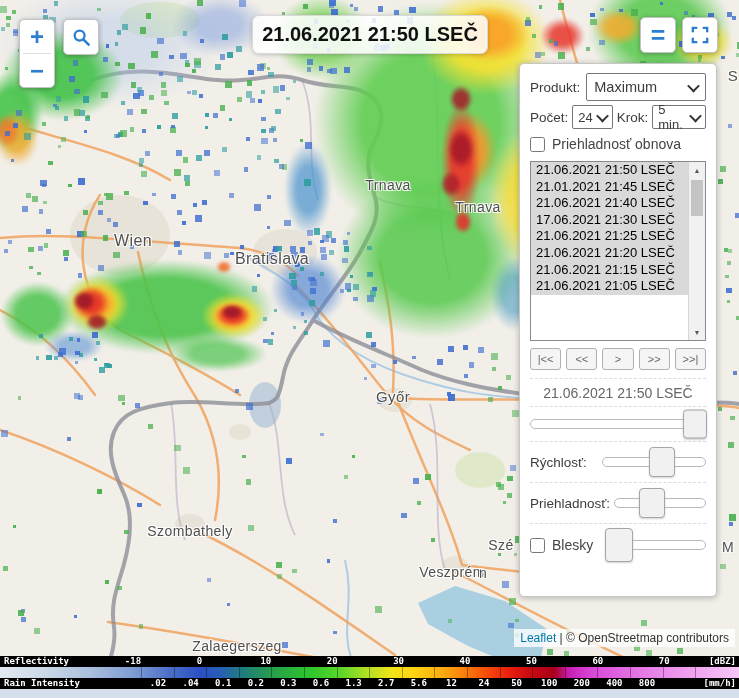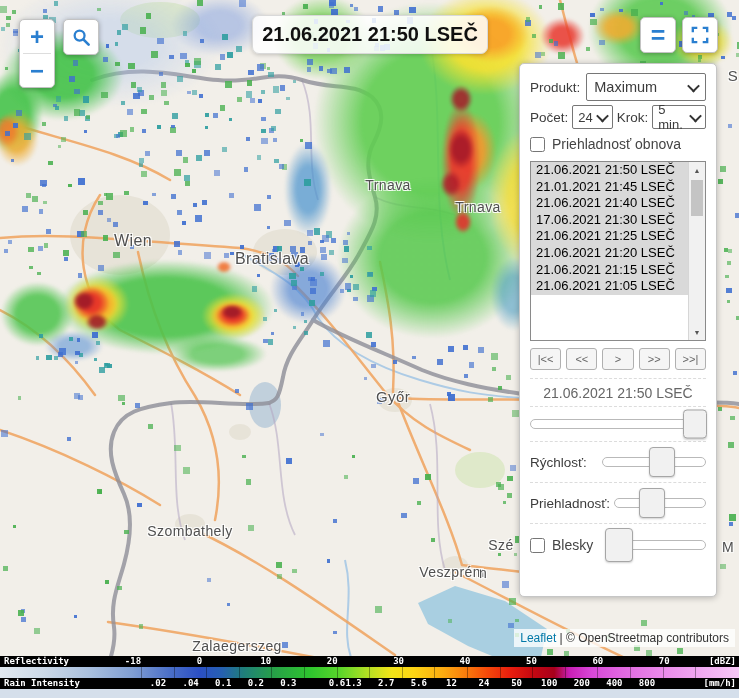--- a/index.html
+++ b/index.html
@@ -832,21 +832,21 @@
         <div class="gtick" style="left: 695.2px;"></div>
       </div>
     <div class="lrow" id="lrow-rain">
       <span class="lname">Rain Intensity</span>
       <span class="lunit">[mm/h]</span>
     <span class="ltick" style="left: 158px;">.02</span>
         <span class="ltick" style="left: 190.6px;">.04</span>
         <span class="ltick" style="left: 223.2px;">0.1</span>
         <span class="ltick" style="left: 255.8px;">0.2</span>
         <span class="ltick" style="left: 288.4px;">0.3</span>
-        <span class="ltick" style="left: 337px;">0.6</span>
+        <span class="ltick" style="left: 321px;">0.6</span>
         <span class="ltick" style="left: 353.6px;">1.3</span>
         <span class="ltick" style="left: 386.2px;">2.7</span>
         <span class="ltick" style="left: 418.8px;">5.6</span>
         <span class="ltick" style="left: 451.4px;">12</span>
         <span class="ltick" style="left: 484px;">24</span>
         <span class="ltick" style="left: 516.6px;">50</span>
         <span class="ltick" style="left: 549.2px;">100</span>
         <span class="ltick" style="left: 581.8px;">200</span>
         <span class="ltick" style="left: 614.4px;">400</span>
         <span class="ltick" style="left: 647px;">800</span>

